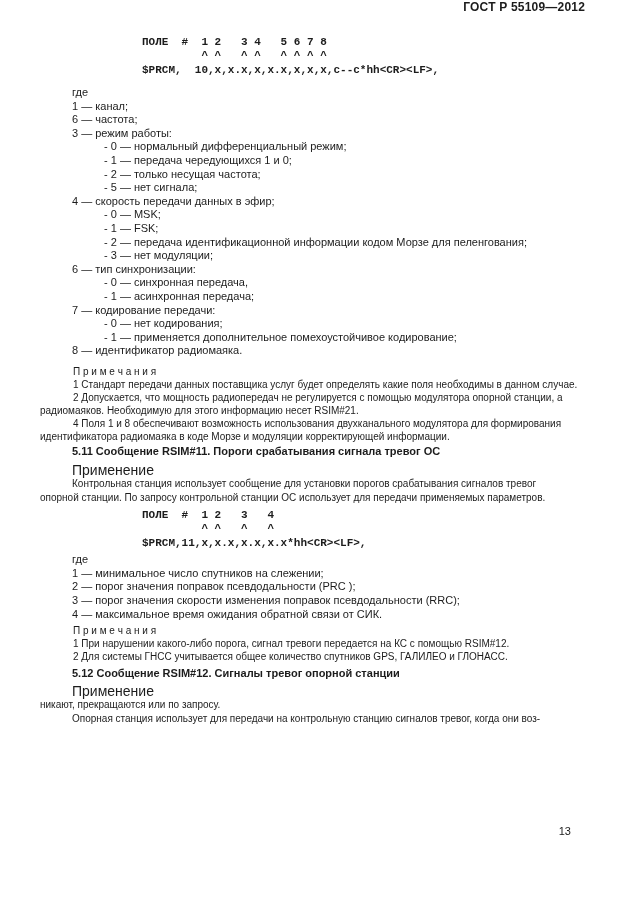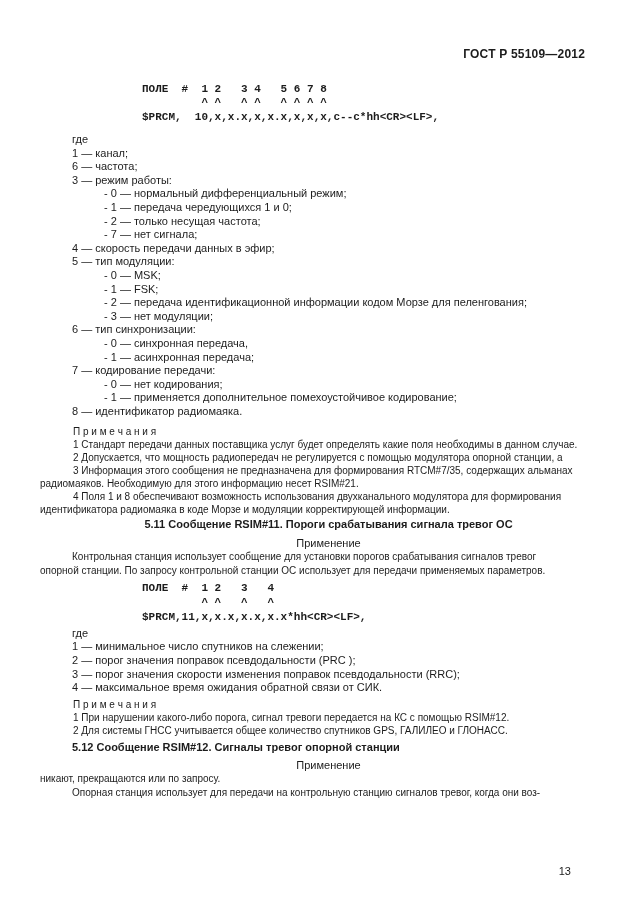--- a/index.html
+++ b/index.html
@@ -6,21 +6,20 @@
   body {
     width: 630px; height: 913px;
     position: relative;
     font-family: "Liberation Sans", sans-serif;
     color: #1c1c1c;
     overflow: hidden;
   }
   .content { padding: 0 45px 0 40px; }
 
   .doc-header {
-    margin-top: 47px;
     font-size: 12px; line-height: 15px;
     font-weight: bold;
     text-align: right;
     letter-spacing: 0.2px;
   }
 
   .mono {
     margin-left: 102px;
     font-family: "Liberation Mono", "DejaVu Sans Mono", monospace;
     font-weight: bold;
@@ -45,37 +44,37 @@
   .notes-title { padding-left: 33px; }
   .note-line.first { padding-left: 33px; }
 
   .section-heading {
     margin-top: 3px;
     padding-left: 32px;
     font-size: 11px; line-height: 14px;
     font-weight: bold;
     white-space: nowrap;
   }
-  .h511 { margin-top: 1px; text-align: center; }
+  .h511 { margin-top: 1px; }
 
   .application {
     margin-top: 5px;
     padding-left: 32px;
-    font-size: 11px; line-height: 14px; text-align: center;
+    font-size: 14px; line-height: 14px;
   }
   .app2 { margin-top: 4px; }
 
   .para { font-size: 10px; line-height: 14px; }
   .para > div { white-space: nowrap; }
   .para-line.first { padding-left: 32px; }
 
   .page-number {
     position: absolute;
     top: 824px; right: 59px;
-    font-size: 11px; line-height: 14px; margin-top: 40px;
+    font-size: 11px; line-height: 14px;
   }
 </style>
 </head>
 <body>
 
 <div class="content">
 
   <div class="doc-header">ГОСТ Р 55109—2012</div>
 
   <div class="mono mono1">
@@ -87,44 +86,42 @@
   <div class="fields fields1">
     <div class="where">где</div>
     <div>
 
     <div class="field-item">1 — канал;</div>
         <div class="field-item">6 — частота;</div>
         <div class="field-item">3 — режим работы:</div>
         <div class="field-item sub">- 0 — нормальный дифференциальный режим;</div>
         <div class="field-item sub">- 1 — передача чередующихся 1 и 0;</div>
         <div class="field-item sub">- 2 — только несущая частота;</div>
-        <div class="field-item sub">- 7 — нет сигнала;</div>
+        <div class="field-item sub">- 5 — нет сигнала;</div>
         <div class="field-item">4 — скорость передачи данных в эфир;</div>
-        <div class="field-item">5 — тип модуляции:</div>
         <div class="field-item sub">- 0 — MSK;</div>
         <div class="field-item sub">- 1 — FSK;</div>
         <div class="field-item sub">- 2 — передача идентификационной информации кодом Морзе для пеленгования;</div>
         <div class="field-item sub">- 3 — нет модуляции;</div>
         <div class="field-item">6 — тип синхронизации:</div>
         <div class="field-item sub">- 0 — синхронная передача,</div>
         <div class="field-item sub">- 1 — асинхронная передача;</div>
         <div class="field-item">7 — кодирование передачи:</div>
         <div class="field-item sub">- 0 — нет кодирования;</div>
         <div class="field-item sub">- 1 — применяется дополнительное помехоустойчивое кодирование;</div>
         <div class="field-item">8 — идентификатор радиомаяка.</div>
       </div>
   </div>
 
   <div class="notes notes1">
     <div class="notes-title">П р и м е ч а н и я</div>
     <div>
 
     <div class="note-line first">1 Стандарт передачи данных поставщика услуг будет определять какие поля необходимы в данном случае.</div>
         <div class="note-line first">2 Допускается, что мощность радиопередач не регулируется с помощью модулятора опорной станции, а</div>
-        <div class="note-line first">3 Информация этого сообщения не предназначена для формирования RTCM#7/35, содержащих альманах</div>
         <div class="note-line">радиомаяков. Необходимую для этого информацию несет RSIM#21.</div>
         <div class="note-line first">4 Поля 1 и 8 обеспечивают возможность использования двухканального модулятора для формирования</div>
         <div class="note-line">идентификатора радиомаяка в коде Морзе и модуляции корректирующей информации.</div>
       </div>
   </div>
 
   <div class="section-heading h511">5.11 Сообщение RSIM#11. Пороги срабатывания сигнала тревог ОС</div>
 
   <div class="application">Применение</div>
 

